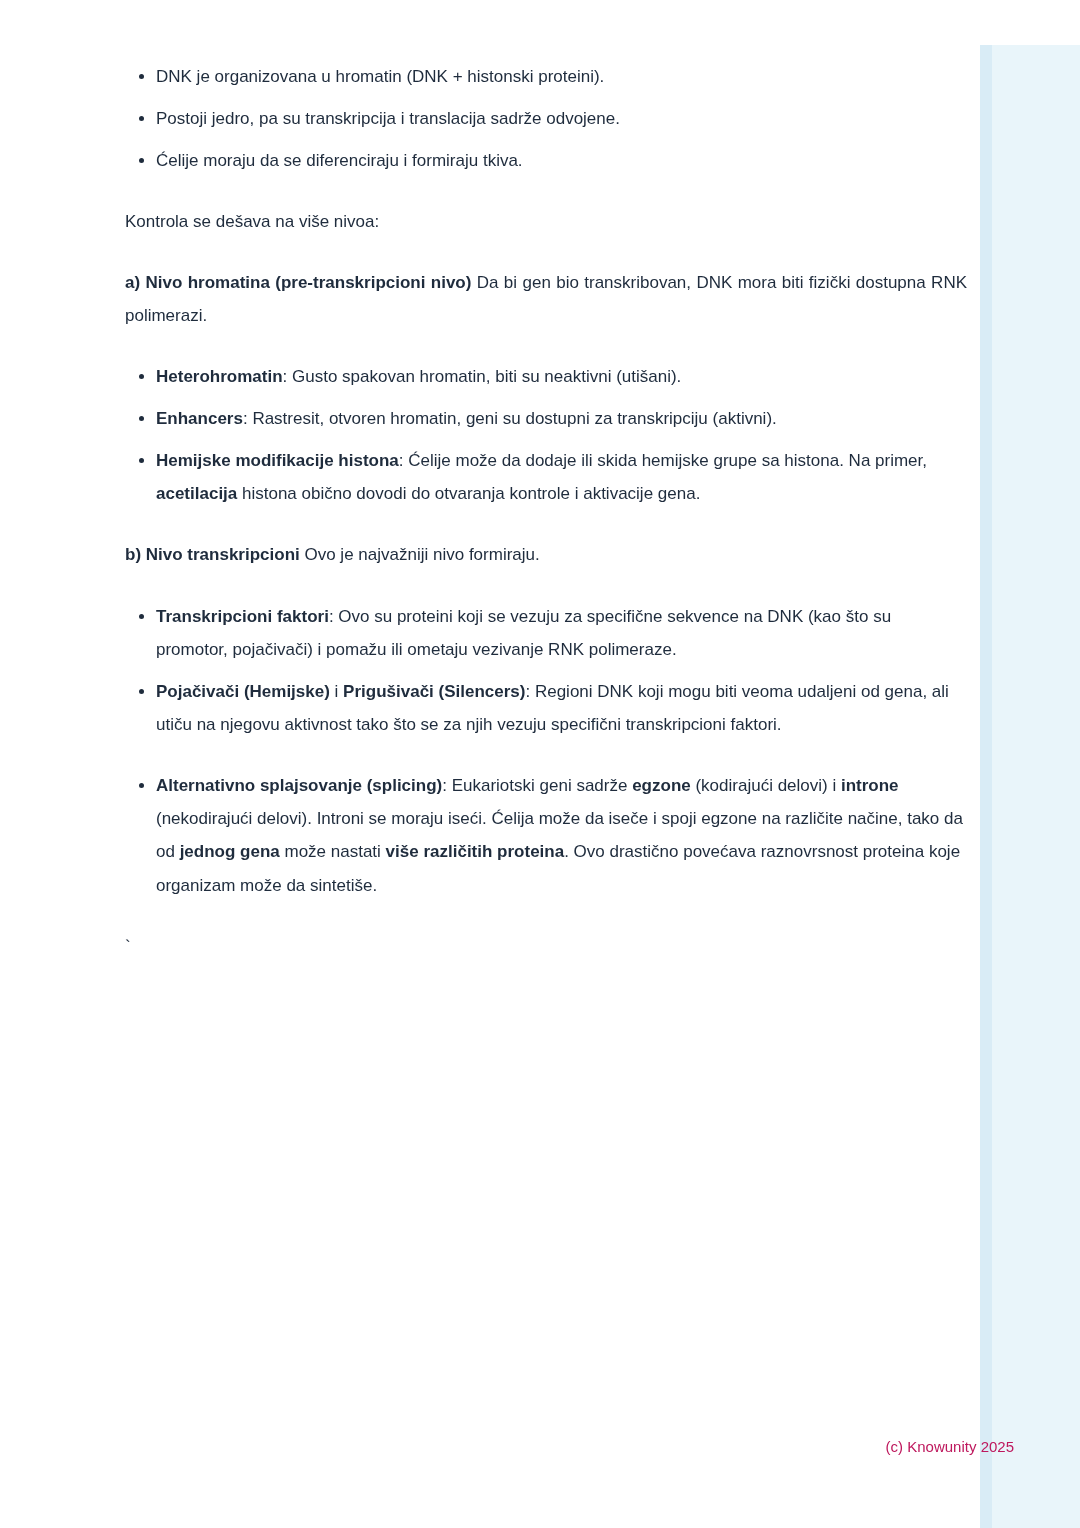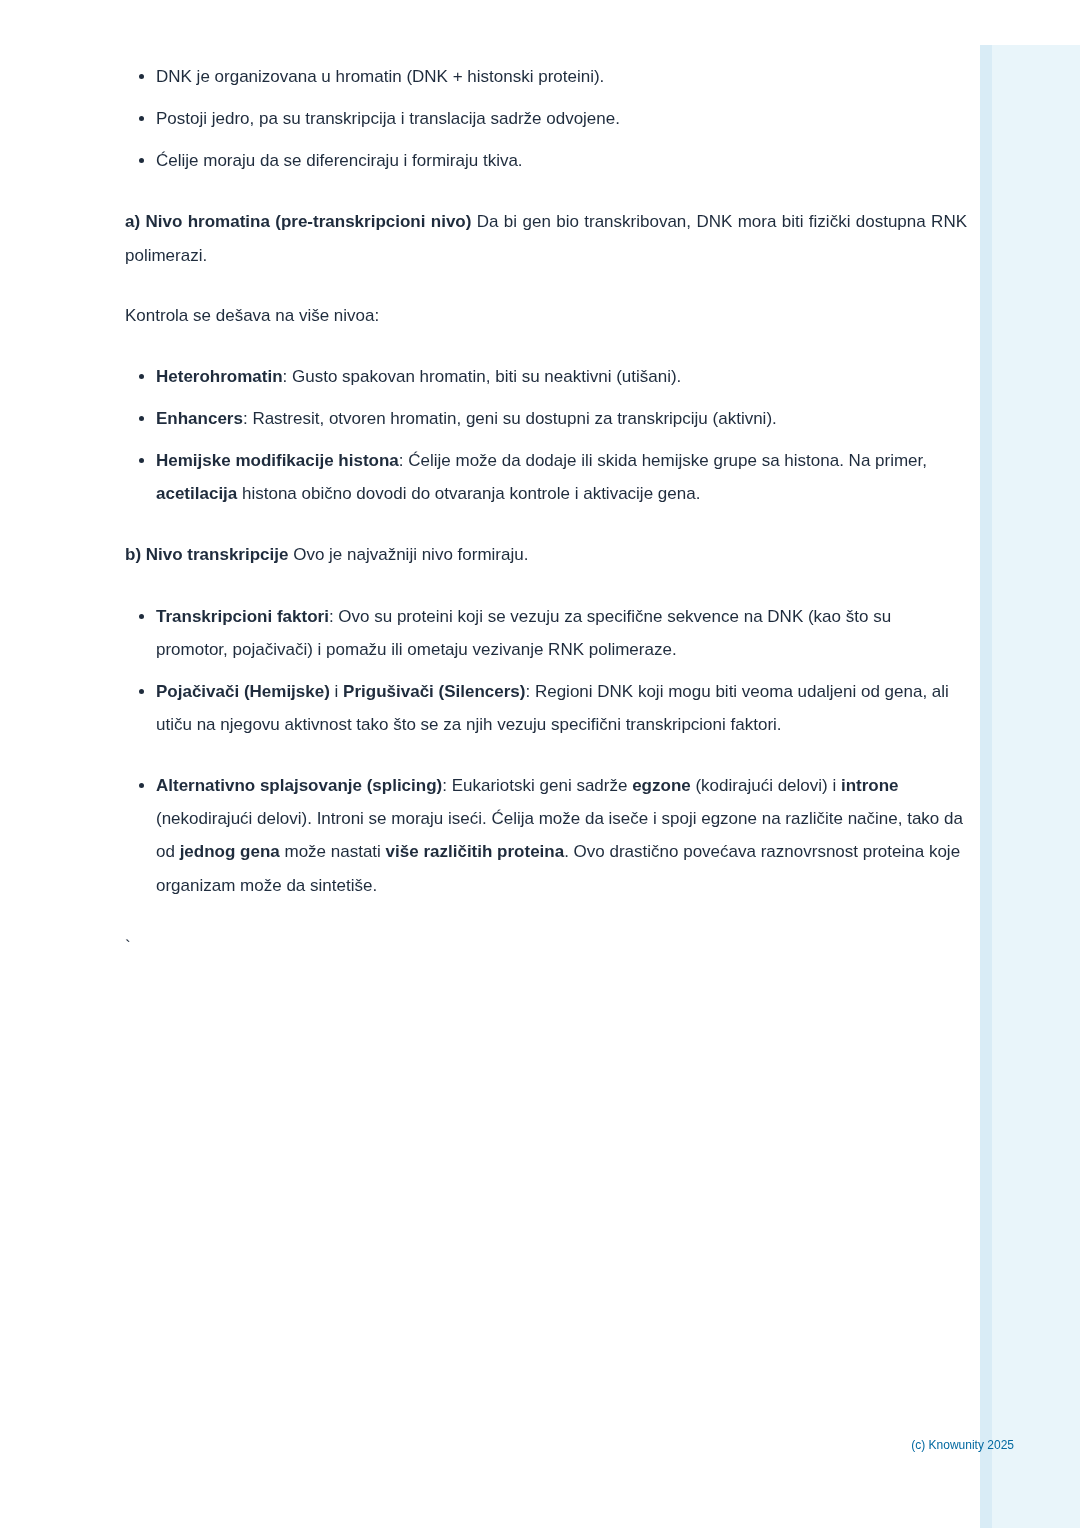--- a/index.html
+++ b/index.html
@@ -55,43 +55,43 @@
   ul.bullets li {
     margin: 9px 0;
   }
   .b {
     font-weight: bold;
   }
   .footer {
     position: absolute;
     right: 66px;
     top: 1438px;
-    font-size: 12px;
-    color: #0369a1;
+    font-size: 15px;
+    color: #be185d;
   }
 </style>
 </head>
 <body>
 
 <div class="accent-stripe"></div>
 
 <div class="content">
     <ul class="bullets">
       <li><span>DNK je organizovana u hromatin (DNK + histonski proteini).</span></li>
       <li><span>Postoji jedro, pa su transkripcija i translacija sadrže odvojene.</span></li>
       <li><span>Ćelije moraju da se diferenciraju i formiraju tkiva.</span></li>
     </ul>
+    <p class="para"><span>Kontrola se dešava na više nivoa:</span></p>
     <p class="para justify"><span class="b">a) Nivo hromatina (pre-transkripcioni nivo)</span><span> Da bi gen bio transkribovan, DNK mora biti fizički dostupna RNK polimerazi.</span></p>
-    <p class="para"><span>Kontrola se dešava na više nivoa:</span></p>
     <ul class="bullets">
       <li><span class="b">Heterohromatin</span><span>: Gusto spakovan hromatin, biti su neaktivni (utišani).</span></li>
       <li><span class="b">Enhancers</span><span>: Rastresit, otvoren hromatin, geni su dostupni za transkripciju (aktivni).</span></li>
       <li><span class="b">Hemijske modifikacije histona</span><span>: Ćelije može da dodaje ili skida hemijske grupe sa histona. Na primer, </span><span class="b">acetilacija</span><span> histona obično dovodi do otvaranja kontrole i aktivacije gena.</span></li>
     </ul>
-    <p class="para"><span class="b">b) Nivo transkripcije</span><span> Ovo je najvažniji nivo formiraju.</span></p>
+    <p class="para"><span class="b">b) Nivo transkripcioni</span><span> Ovo je najvažniji nivo formiraju.</span></p>
     <ul class="bullets">
       <li><span class="b">Transkripcioni faktori</span><span>: Ovo su proteini koji se vezuju za specifične sekvence na DNK (kao što su promotor, pojačivači) i pomažu ili ometaju vezivanje RNK polimeraze.</span></li>
       <li><span class="b">Pojačivači (Hemijske)</span><span> i </span><span class="b">Prigušivači (Silencers)</span><span>: Regioni DNK koji mogu biti veoma udaljeni od gena, ali utiču na njegovu aktivnost tako što se za njih vezuju specifični transkripcioni faktori.</span></li>
     </ul>
     <ul class="bullets">
       <li><span class="b">Alternativno splajsovanje (splicing)</span><span>: Eukariotski geni sadrže </span><span class="b">egzone</span><span> (kodirajući delovi) i </span><span class="b">introne</span><span> (nekodirajući delovi). Introni se moraju iseći. Ćelija može da iseče i spoji egzone na različite načine, tako da od </span><span class="b">jednog gena</span><span> može nastati </span><span class="b">više različitih proteina</span><span>. Ovo drastično povećava raznovrsnost proteina koje organizam može da sintetiše.</span></li>
     </ul>
     <p class="para"><span>`</span></p>
   </div>
 

